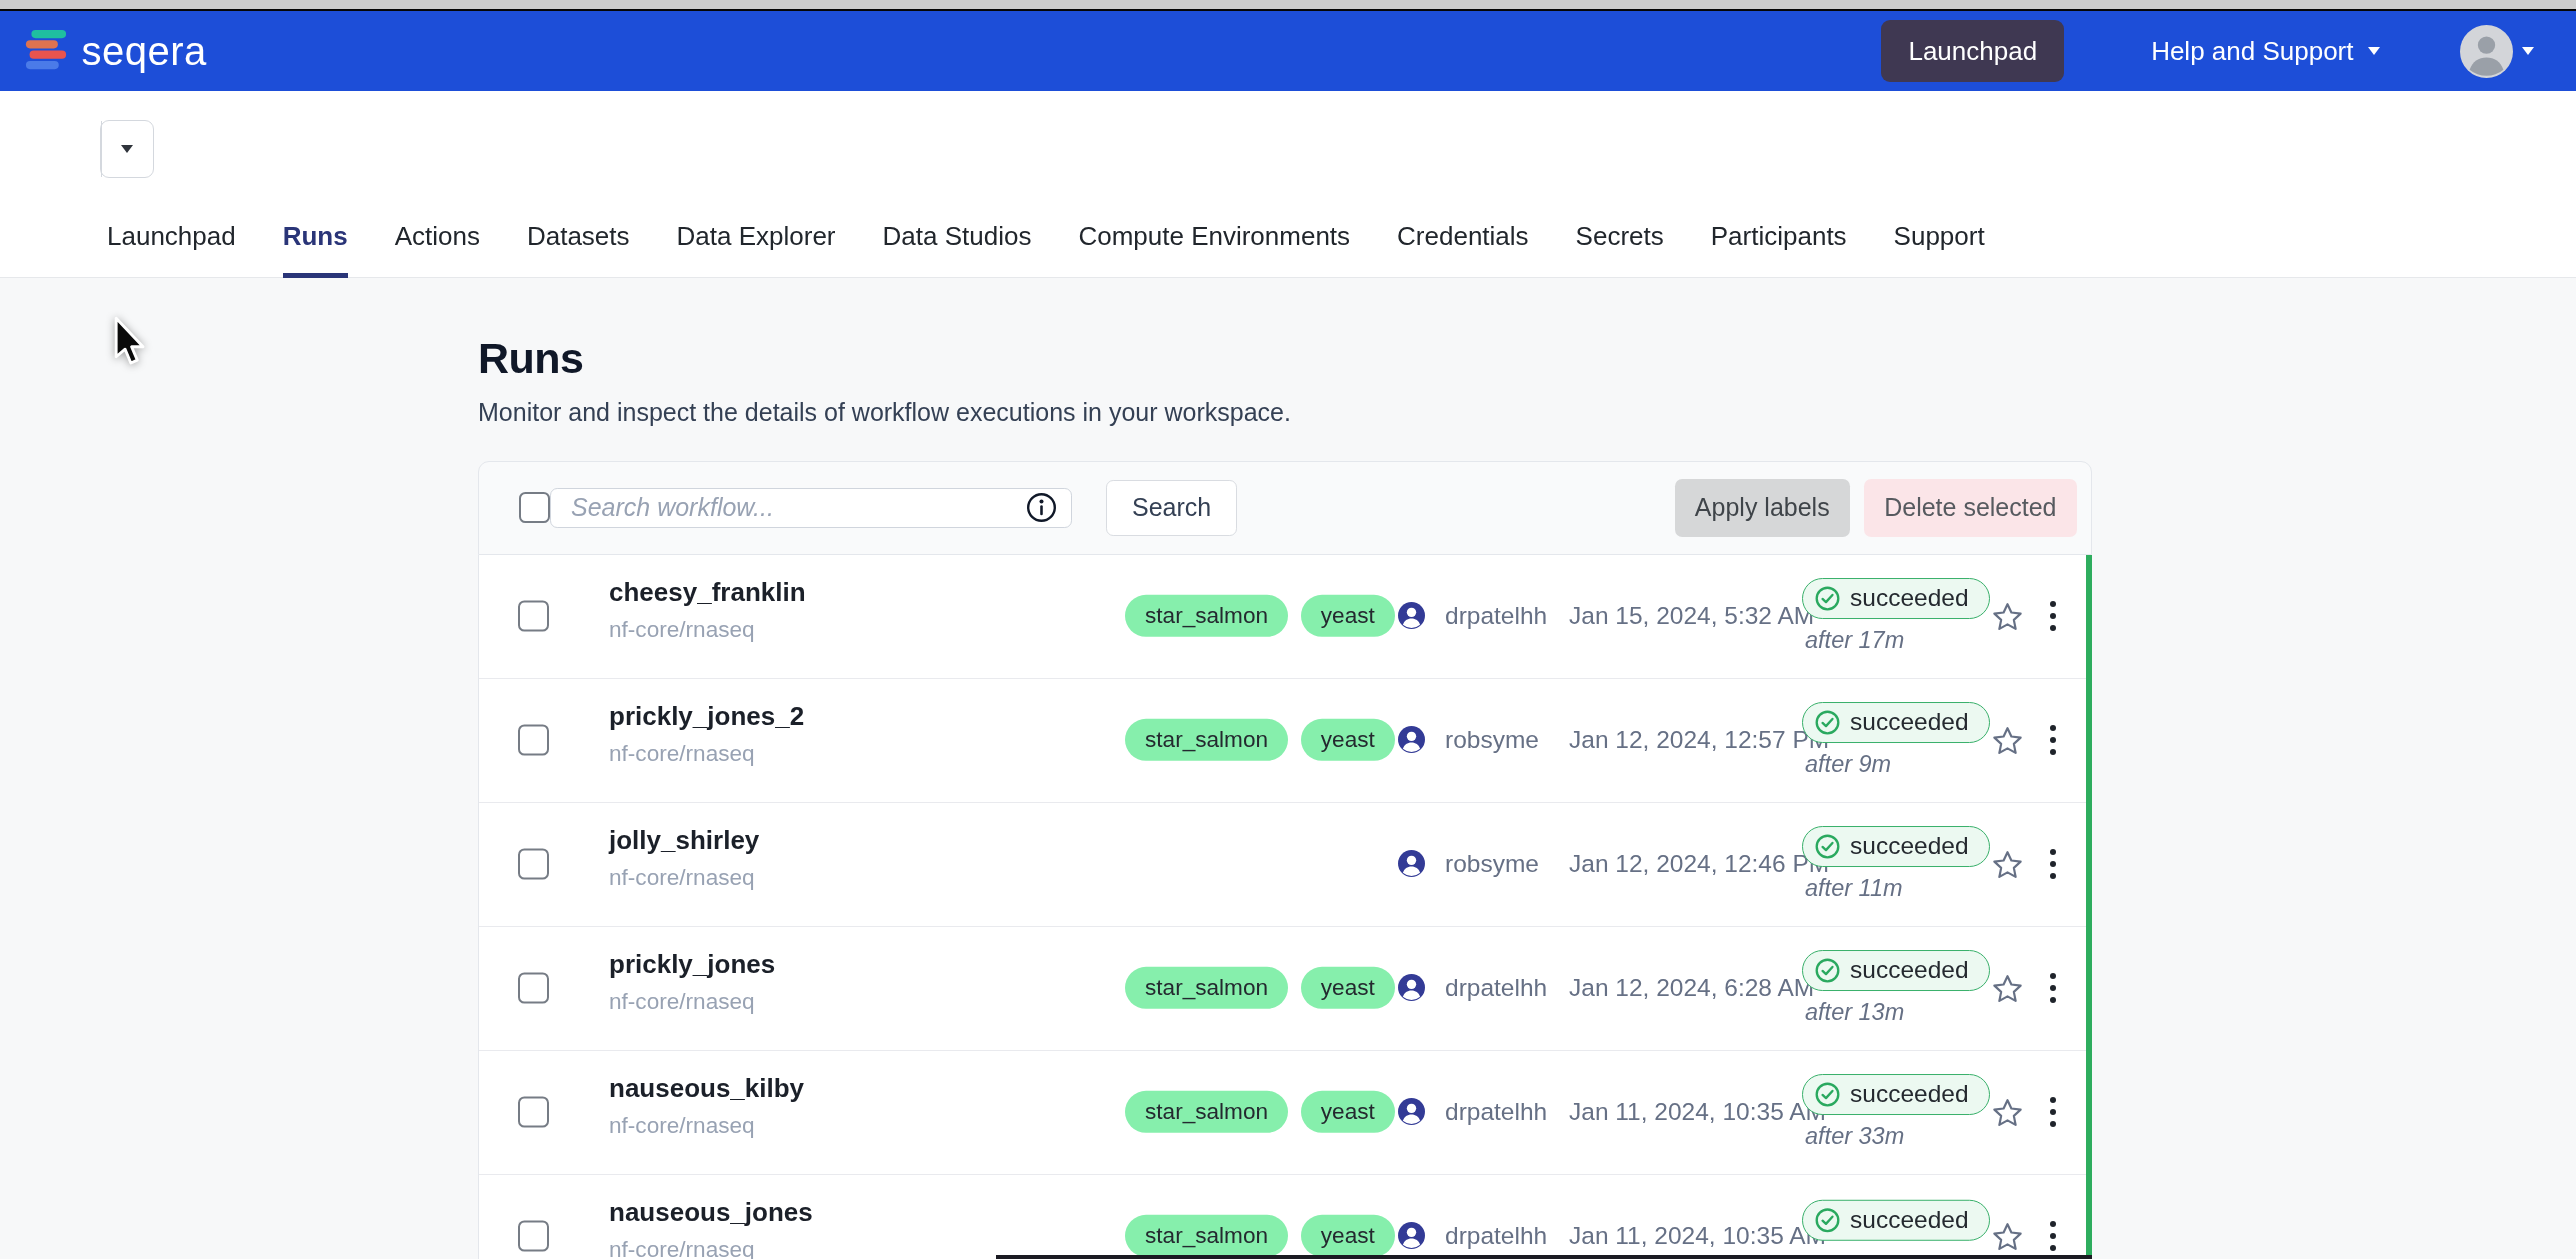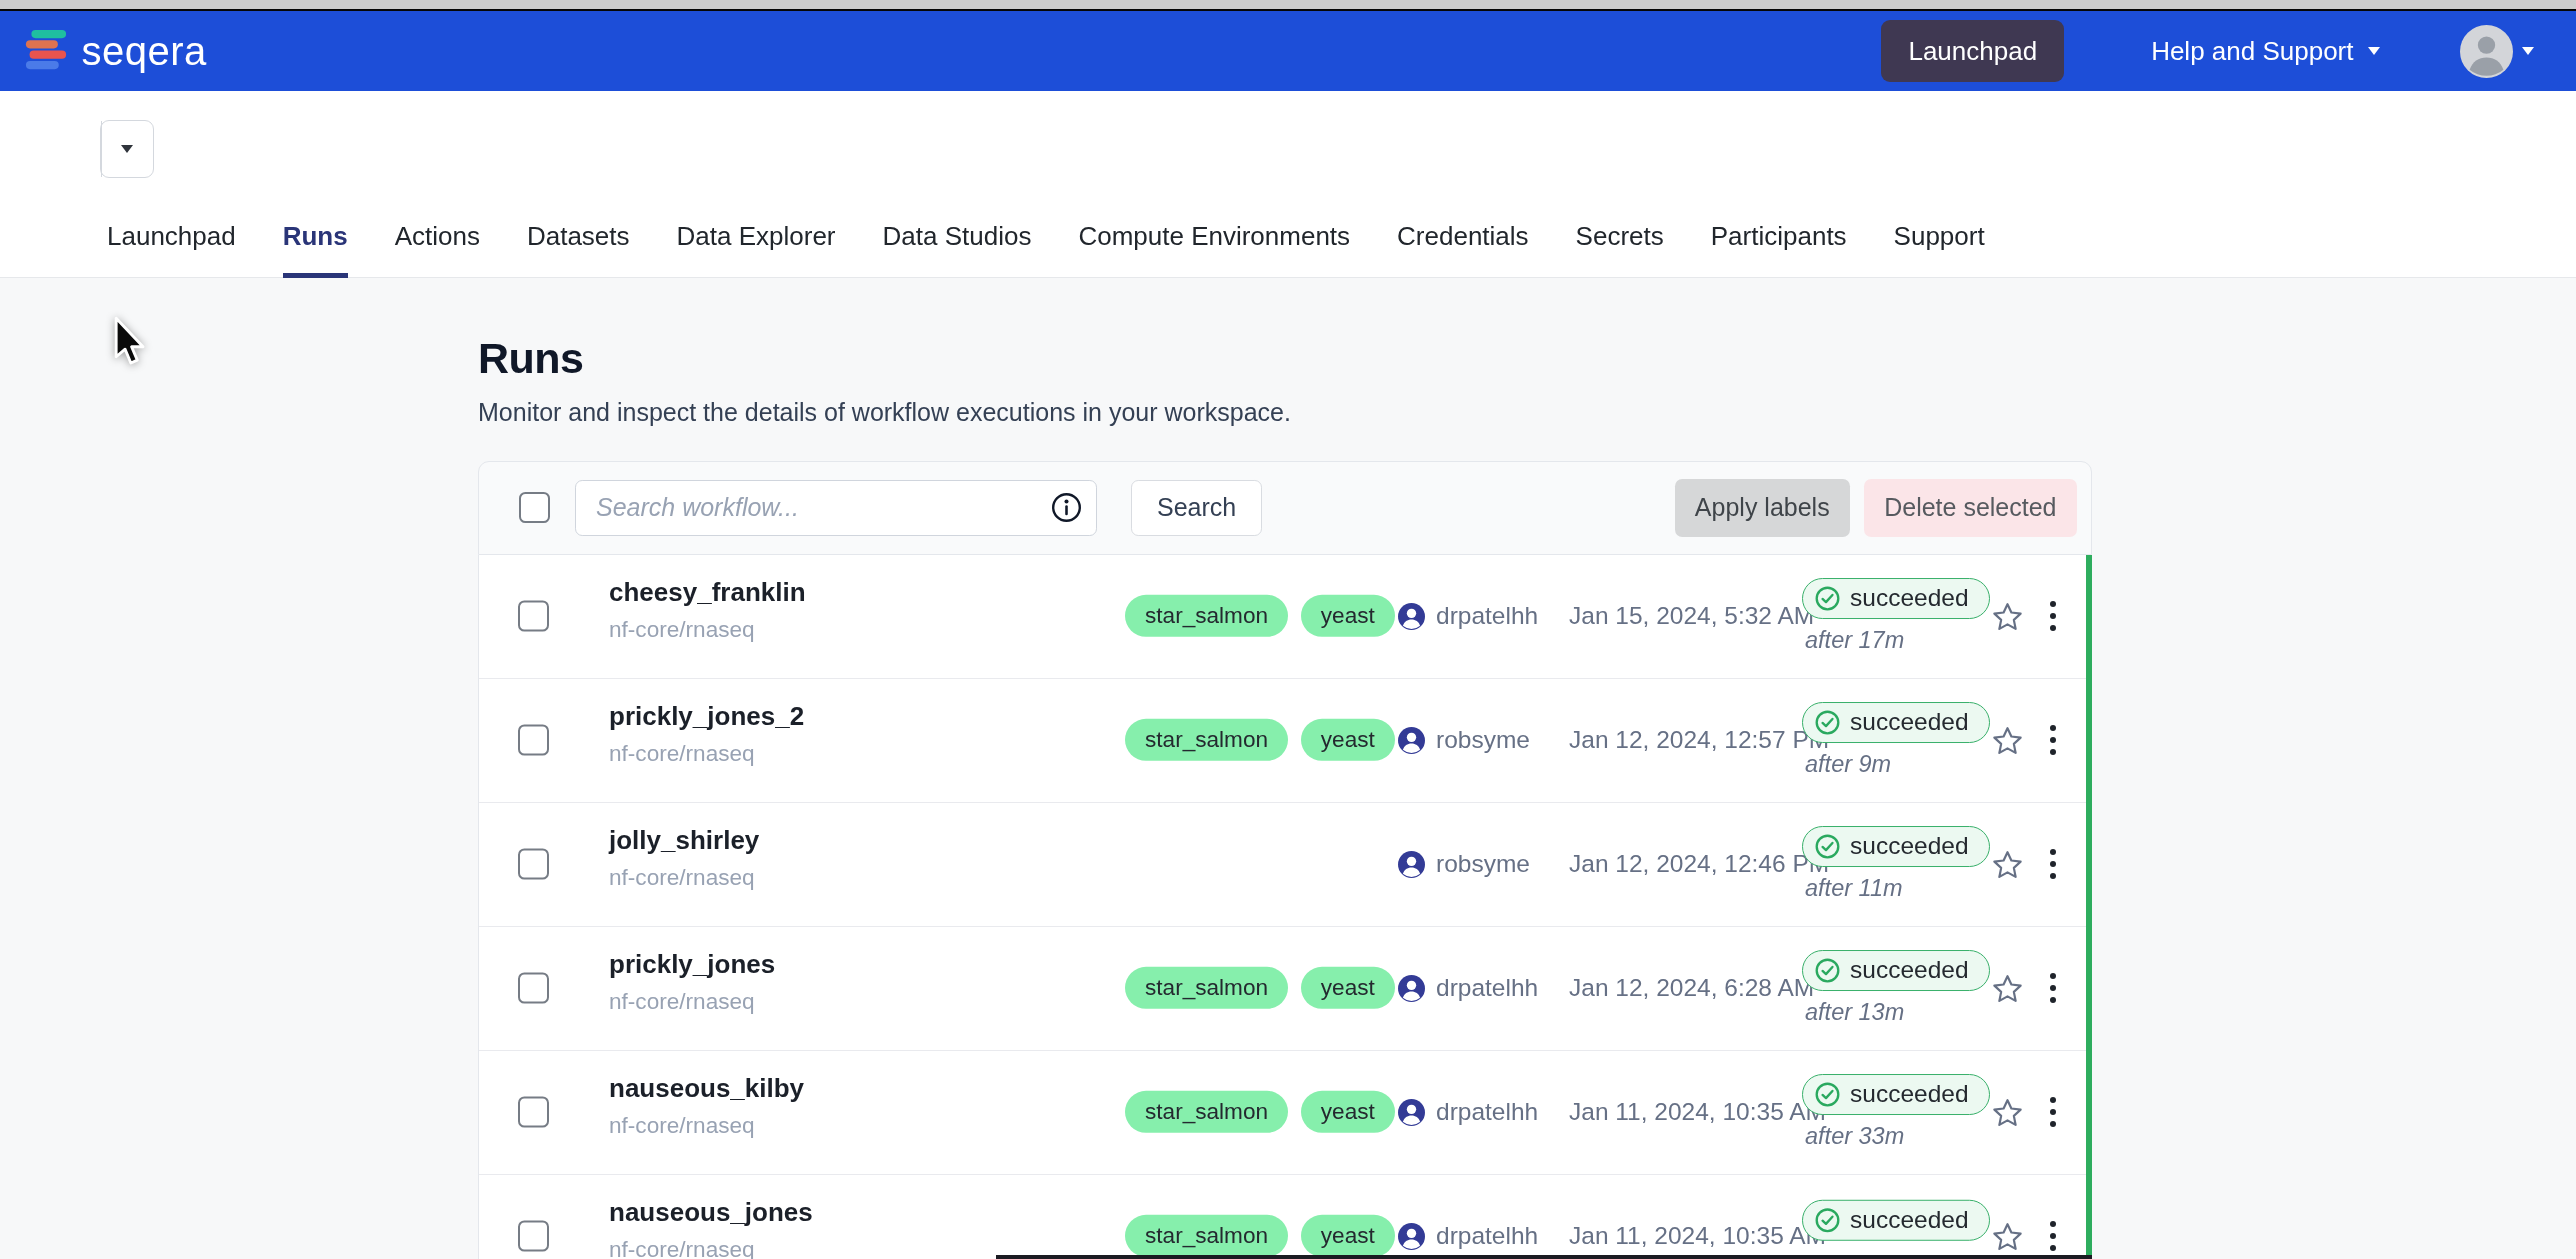--- a/index.html
+++ b/index.html
@@ -54,40 +54,40 @@
   .page-title { margin: 0; font-size: 43px; font-weight: bold; color: #101828; letter-spacing: -0.5px; }
   .page-subtitle { margin-top: 14.5px; font-size: 25px; color: #344054; }
 
   .card { margin-top: 34px; }
   .card-header {
     height: 94px; background: #f9fafb; border: 0.9px solid #e4e7ec;
     border-radius: 11px 11px 0 0; display: flex; align-items: center; padding: 0 14.5px 0 40px;
   }
   .checkbox { width: 31px; height: 31px; border: 2.7px solid #767c85; border-radius: 6.3px; background: #fff; flex: none; cursor: pointer; }
   .search-box {
-    margin-left: 25px; width: 522px; height: 56px; background: #fff;
+    width: 522px; height: 40px; background: #fff;
     border: 0.9px solid #d0d5dd; border-radius: 7.2px; display: flex; align-items: center; padding: 0 12.7px 0 18px;
   }
   .search-input { flex: 1; min-width: 0; border: none; outline: none; background: transparent; font-family: inherit; font-size: 25px; font-style: italic; color: #475467; }
   .search-input::placeholder { color: #98a2b3; font-style: italic; opacity: 1; }
   .info-icon { flex: none; display: flex; cursor: pointer; }
   .search-btn { margin-left: 34px; height: 56px; padding: 8px 25px; background: #fff; border: 0.9px solid #d9dce1; border-radius: 7.2px; font-family: inherit; font-size: 25px; color: #344054; cursor: pointer; }
   .header-spacer { flex: 1; }
   .apply-btn { height: 58px; padding: 0 20px; background: #d6d7d8; border: none; border-radius: 7.2px; font-family: inherit; font-size: 25px; color: #3f4449; cursor: pointer; }
   .delete-btn { margin-left: 14.5px; height: 58px; padding: 0 20px; background: #fbe5e8; border: none; border-radius: 7.2px; font-family: inherit; font-size: 25px; color: #565a5f; cursor: pointer; }
 
   .rows { background: #fff; border-left: 0.9px solid #e4e7ec; border-right: 6.3px solid #2ead5e; height: 708px; overflow: hidden; }
   .row { position: relative; height: 124px; border-bottom: 0.9px solid #e9eaee; background: #fff; }
   .row-checkbox { position: absolute; left: 39px; top: 50%; transform: translateY(-50%); }
   .run-name-block { position: absolute; left: 130px; top: 0; bottom: 12px; display: flex; flex-direction: column; justify-content: center; }
   .run-name { font-size: 26px; font-weight: bold; color: #1b2029; cursor: pointer; }
   .run-repo { margin-top: 8.2px; font-size: 22.6px; color: #98a2b3; }
   .run-labels { position: absolute; left: 646px; top: 50%; transform: translateY(-50%); display: flex; gap: 12.7px; }
   .pill { background: #86efac; border-radius: 905px; padding: 8.2px 20px; font-size: 22.6px; color: #24292f; white-space: nowrap; }
-  .run-user { position: absolute; left: 919px; top: 50%; transform: translateY(-50%); display: flex; align-items: center; gap: 11px; font-size: 24.5px; color: #667085; }
+  .run-user { position: absolute; left: 919px; top: 50%; transform: translateY(-50%); display: flex; align-items: flex-start; gap: 20px; font-size: 24.5px; color: #667085; }
   .run-user svg { display: block; }
   .run-date { position: absolute; left: 1090px; top: 50%; transform: translateY(-50%); font-size: 24.5px; color: #667085; white-space: nowrap; }
   .run-status { position: absolute; left: 1323px; top: 50%; transform: translateY(-50%); display: flex; flex-direction: column; align-items: flex-start; }
   .status-badge { display: inline-flex; align-items: center; gap: 9px; background: #ecf9f1; border: 1.8px solid #38b06a; border-radius: 905px; padding: 5.4px 20px 5.4px 11px; font-size: 24.5px; color: #24292f; white-space: nowrap; }
   .badge-icon { display: flex; }
   .status-duration { margin-top: 8.2px; margin-left: 3px; font-size: 23.5px; font-style: italic; color: #667085; min-height: 23.5px; }
   .star-btn { position: absolute; left: 1509px; top: 50%; transform: translateY(-50%); background: none; border: none; padding: 3.6px; cursor: pointer; }
   .star-btn svg { display: block; }
   .kebab-btn { position: absolute; left: 1564px; top: 50%; transform: translateY(-50%); background: none; border: none; display: flex; flex-direction: column; gap: 5.4px; padding: 7.2px; cursor: pointer; }
   .kebab-btn i { width: 6.3px; height: 6.3px; border-radius: 50%; background: #1f242b; display: block; }

